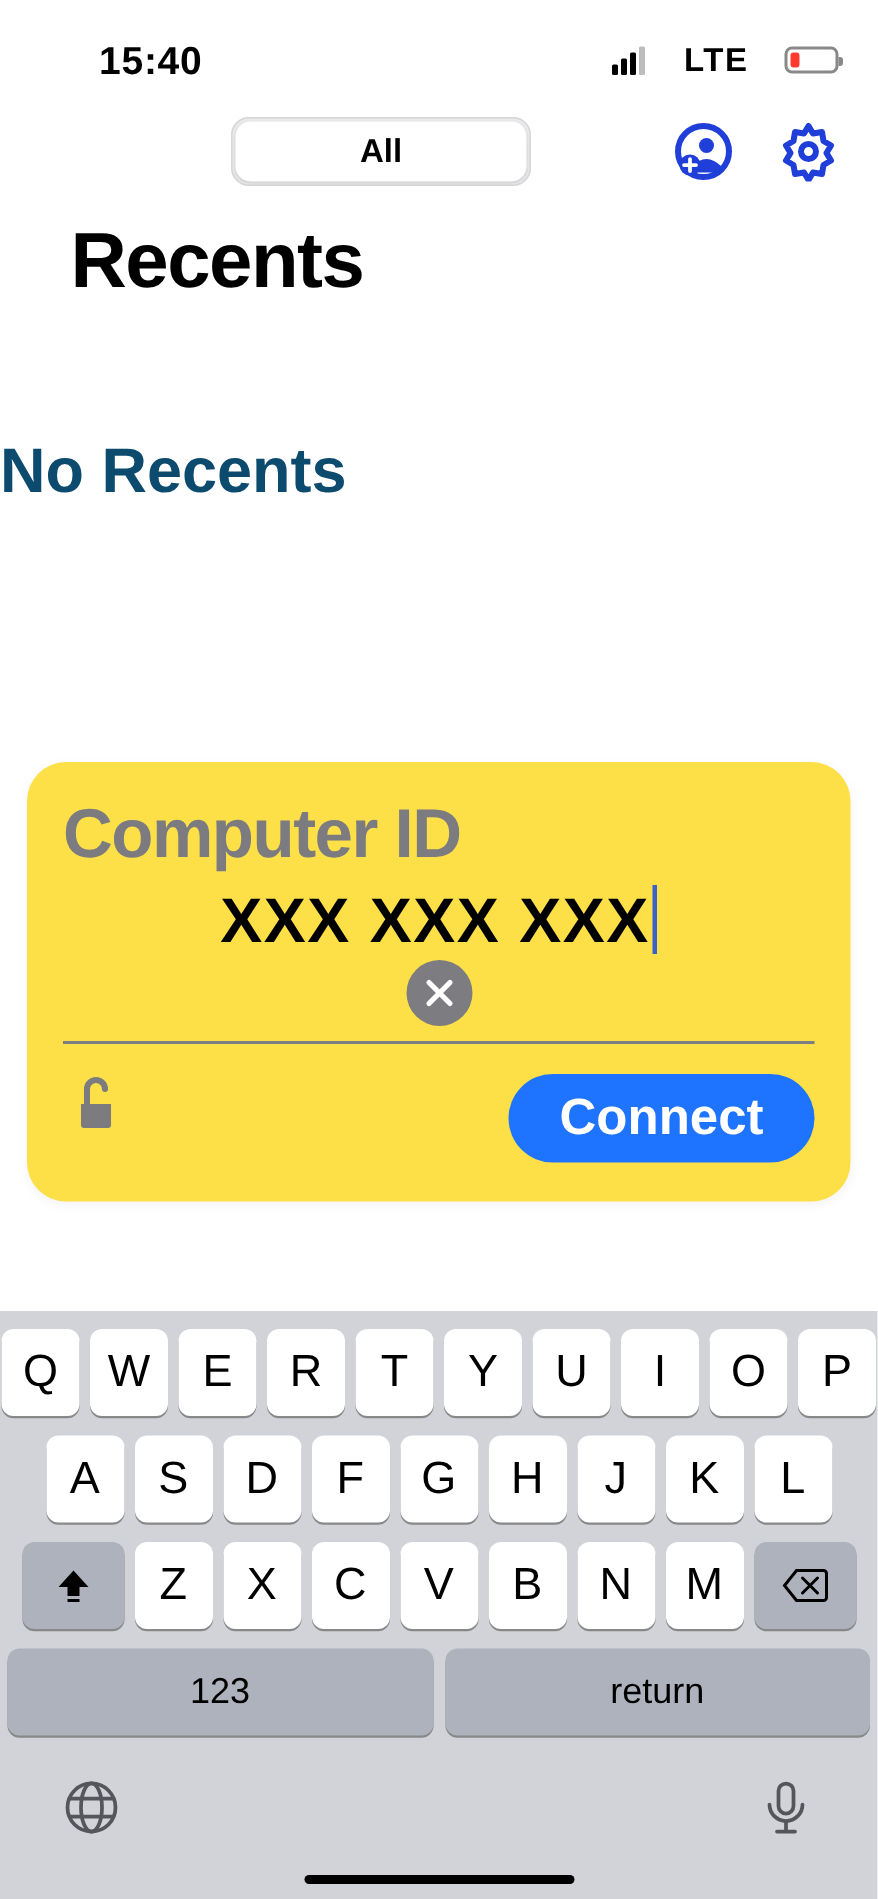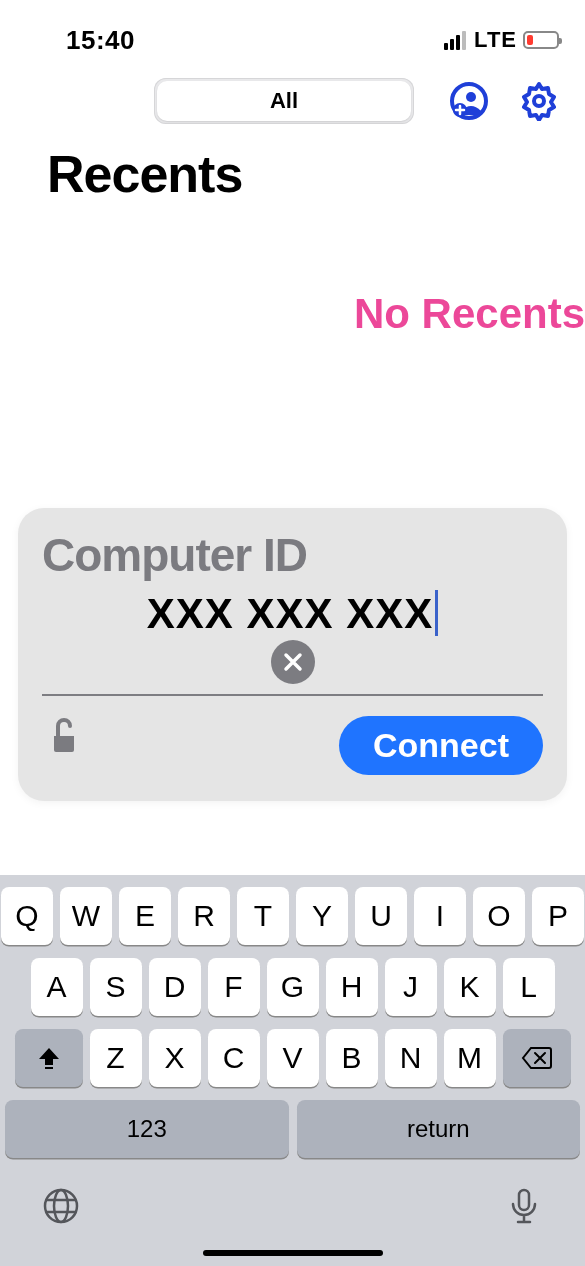--- a/index.html
+++ b/index.html
@@ -1,48 +1,48 @@
 <!DOCTYPE html>
 <html><head>
 <meta charset="utf-8">
 <style>
   * { margin: 0; padding: 0; box-sizing: border-box; -webkit-font-smoothing: antialiased; }
   html, body { width: 585px; height: 1266px; overflow: hidden; font-family: -apple-system, "Helvetica Neue", Arial, sans-serif; background: #fff; }
 
   
   .status-bar { display: flex; justify-content: space-between; align-items: center; padding: 20px 26px 0 50px; height: 60px; }
   .status-time { font-size: 26px; font-weight: 700; letter-spacing: 0.5px; margin-left: 16px; }
-  .status-right { display: flex; align-items: center; gap: 6px; }
+  .status-right { display: flex; align-items: center; gap: 24px; }
   .lte { font-size: 22px; font-weight: 700; letter-spacing: 1px; }
   .signal { display: inline-flex; align-items: flex-end; gap: 2px; margin-right: 2px; }
   .signal span { width: 4px; background: #000; border-radius: 1px; }
   .signal span:nth-child(1){height:7px}
   .signal span:nth-child(2){height:11px}
   .signal span:nth-child(3){height:15px}
   .signal span:nth-child(4){height:19px;background:#bcbcbc}
   .battery { width: 36px; height: 18px; border: 2px solid #888; border-radius: 5px; position: relative; display:flex; align-items:center; }
   .battery::after { content:""; position:absolute; right:-5px; top:5px; width:3px; height:6px; background:#888; border-radius:0 2px 2px 0; }
   .battery-fill { width: 6px; height: 10px; margin-left:2px; background:#ff3b30; border-radius:2px; }
 
   
   .header-row { display:flex; align-items:center; justify-content:flex-end; gap:26px; padding: 18px 24px 0 24px; }
-  .segmented { display:flex; background:#e9e9eb; border-radius:12px; padding:3px; width:260px; height:46px; margin-right:auto; margin-left:130px; box-shadow: inset 0 0 0 1px #d6d6d8; }
+  .segmented { display:flex; background:#e9e9eb; border-radius:12px; padding:3px; width:200px; height:46px; margin-right:auto; margin-left:130px; box-shadow: inset 0 0 0 1px #d6d6d8; }
   .seg-item { flex:1; display:flex; align-items:center; justify-content:center; font-weight:700; font-size:22px; border-radius:10px; color:#000; }
   .seg-item.active { background:#fff; box-shadow: 0 1px 2px rgba(0,0,0,0.12); }
   .icon-btn { width:44px; height:44px; display:flex; align-items:center; justify-content:center; }
   .icon-btn svg { width:40px; height:40px; }
 
   
   .page-title { font-size: 52px; font-weight: 900; letter-spacing:-1px; padding: 20px 24px 0 24px; margin-left: 23px; }
 
   
-  .empty { text-align:right; font-size:42px; font-weight:600; color:#ec4899; margin-top:86px; }
-
-  
-  .card { margin: 170px 18px 0 18px; background:#e5e5e5; border-radius:26px; padding:20px 24px 26px 24px; box-shadow: 0 2px 8px rgba(0,0,0,0.05); }
+  .empty { text-align:left; font-size:42px; font-weight:600; color:#0c4a6e; margin-top:86px; }
+
+  
+  .card { margin: 170px 18px 0 18px; background:#fde047; border-radius:26px; padding:20px 24px 26px 24px; box-shadow: 0 2px 8px rgba(0,0,0,0.05); }
   .card-title { font-size:46px; font-weight:800; color:#7b7b80; letter-spacing:-1px; margin-bottom:8px; }
   .input-row { display:flex; align-items:center; border-bottom: 2px solid #7d7d82; padding-bottom:10px;flex-direction:column; }
   .input-val { font-size:42px; font-weight:700; letter-spacing:1px; color:#000; flex:1; position:relative; }
   .caret { display:inline-block; width:3px; height:46px; background:#3a62ca; vertical-align:middle; margin-left:2px; transform:translateY(-4px); }
   .clear-btn { width:44px; height:44px; border-radius:50%; background:#7c7c81; color:#fff; display:flex; align-items:center; justify-content:center; }
   .clear-btn svg { width:22px; height:22px; }
   .card-bottom { display:flex; align-items:flex-start; justify-content:space-between; margin-top:20px; }
   .lock-icon svg { width:40px; height:40px; }
   .connect-btn { background:#1f74ff; color:#fff; font-size:34px; font-weight:600; padding:10px 34px; border-radius:30px; border:none; }
 

